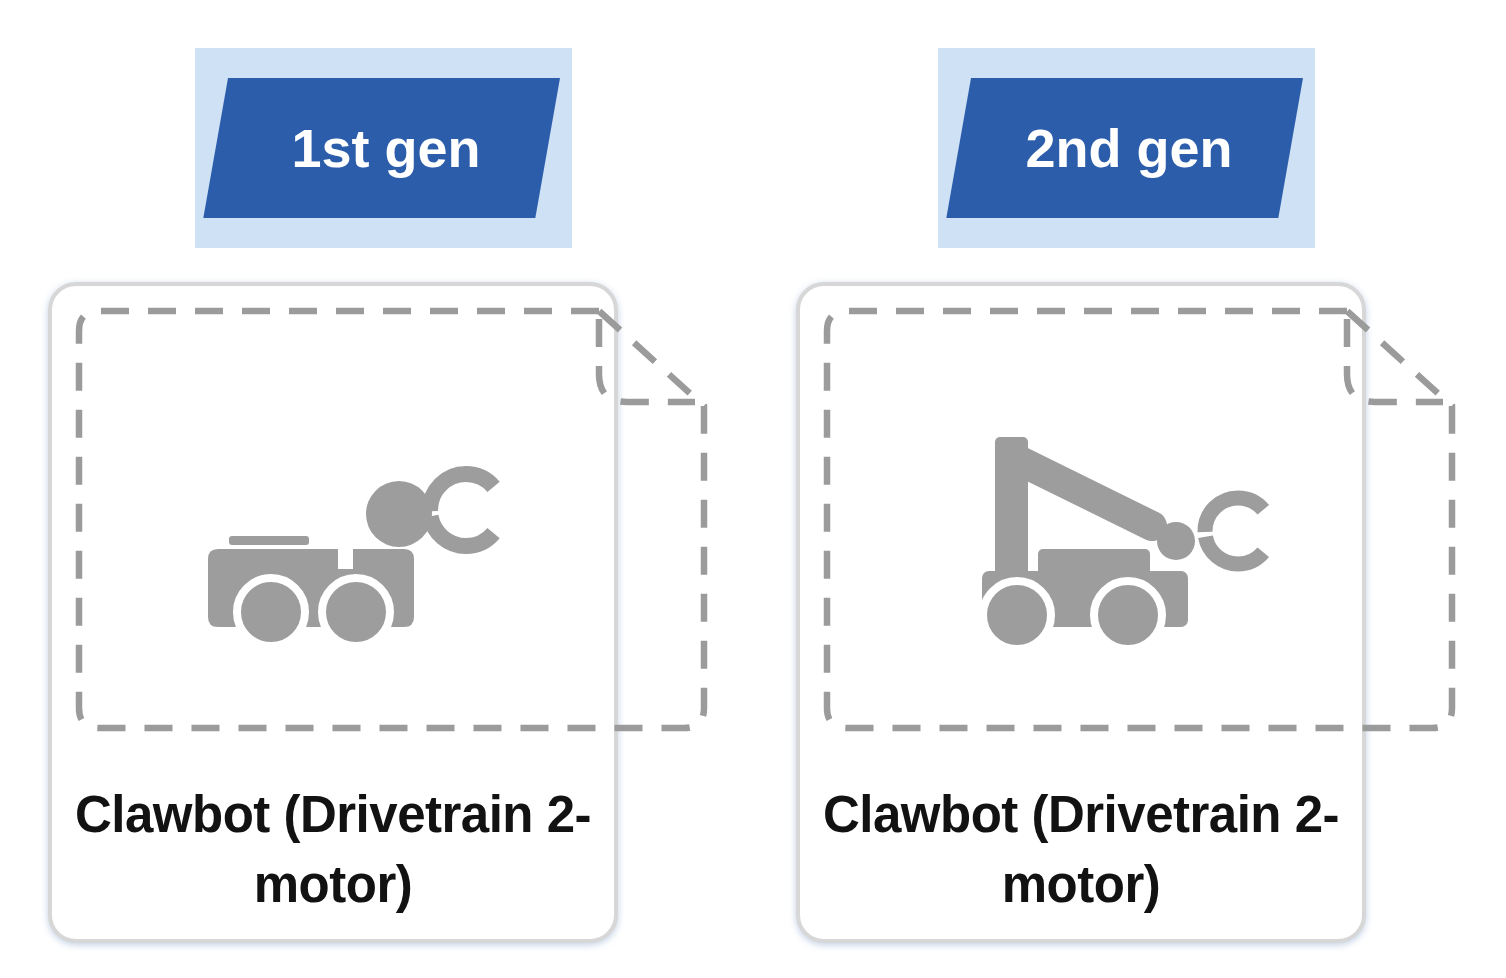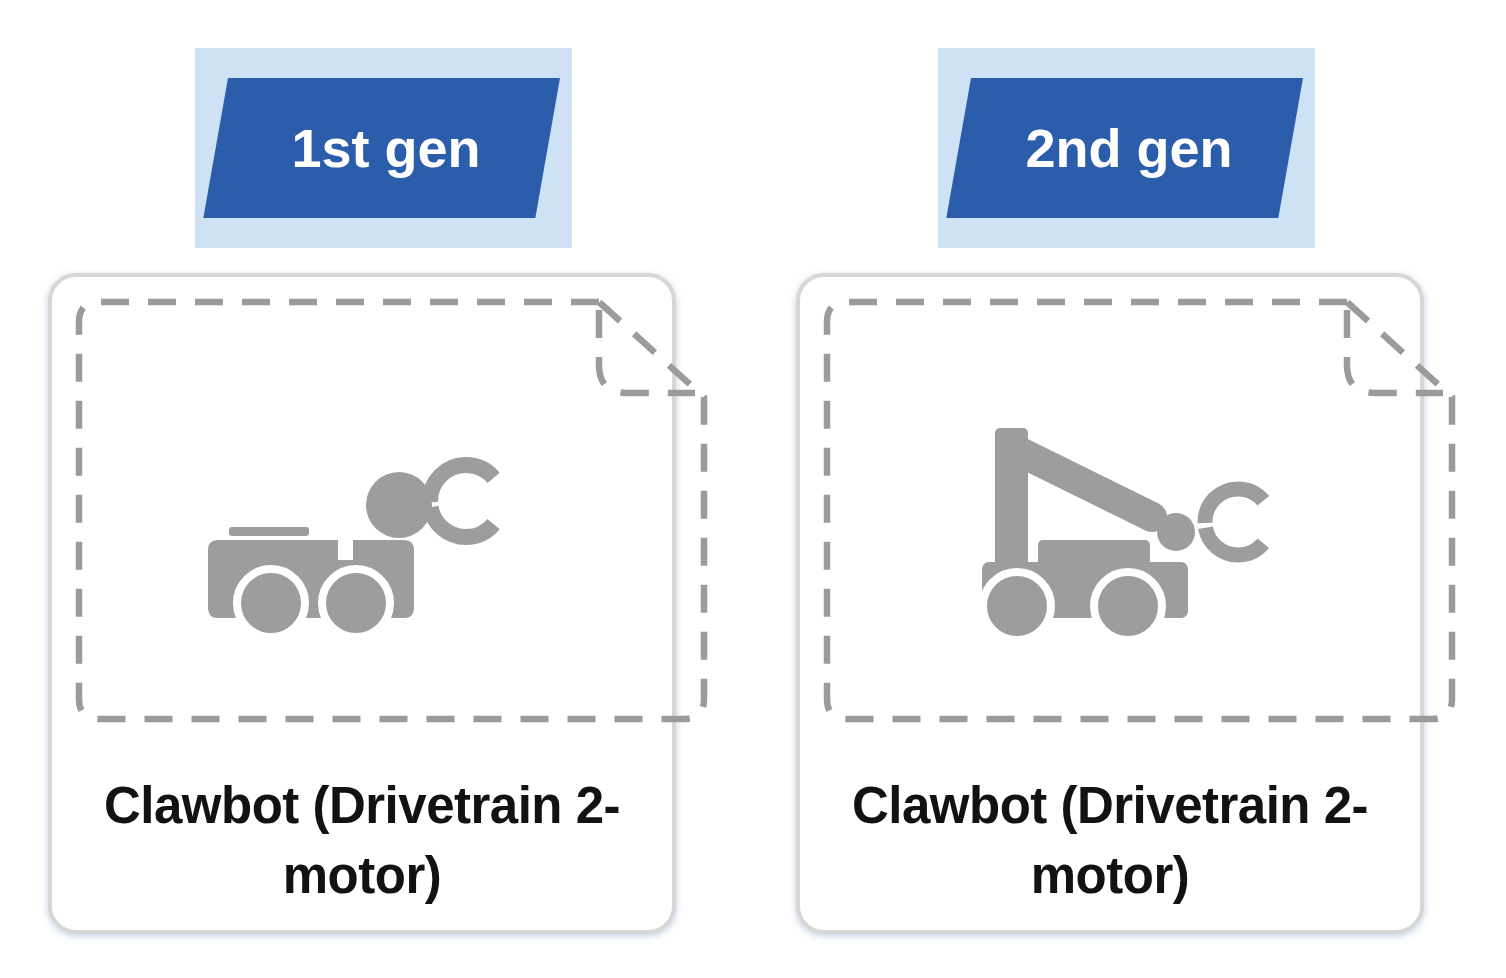--- a/index.html
+++ b/index.html
@@ -22,21 +22,21 @@
     display:flex;align-items:center;justify-content:center;
   }
   .badge-text{
     transform:skewX(10deg);transform-origin:top left;
     color:#ffffff;font-size:54px;font-weight:700;letter-spacing:0px;
     line-height:1;
   }
 
   
   .card{
-    position:absolute;top:273px;width:628px;height:661px;
+    position:absolute;top:282px;width:570px;height:661px;
     background:#ffffff;border:4px solid #d7d7d7;border-radius:28px;
     box-sizing:border-box;
     box-shadow:0 2px 7px rgba(120,150,200,0.45);
   }
   .card-1{left:48px;}
   .card-2{left:796px;}
 
   .tpl-outline{position:absolute;left:0;top:0;}
   .robot-svg{position:absolute;}
   .robot-1{left:152px;top:175px;}

